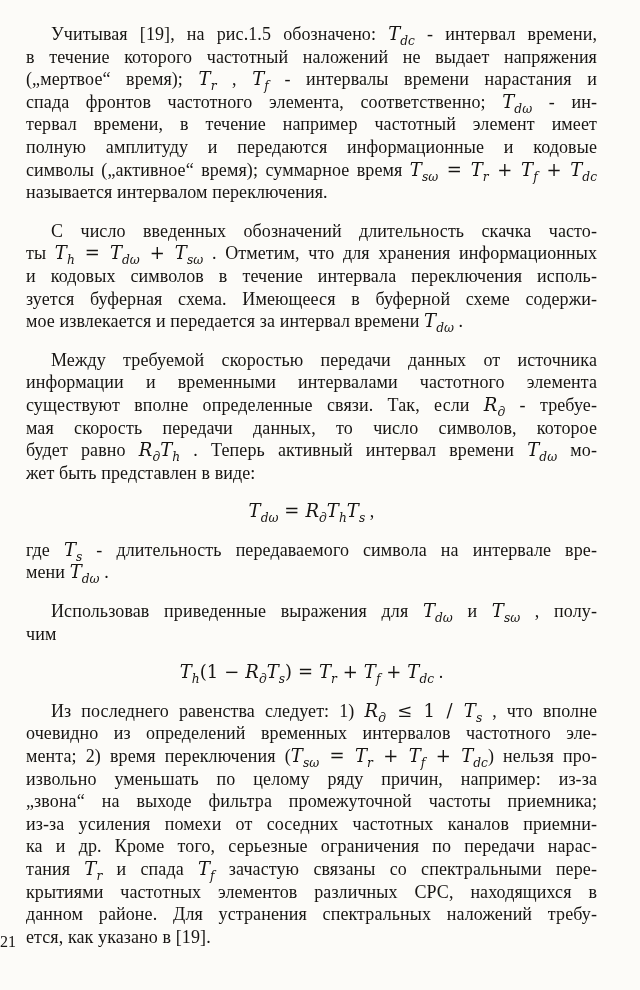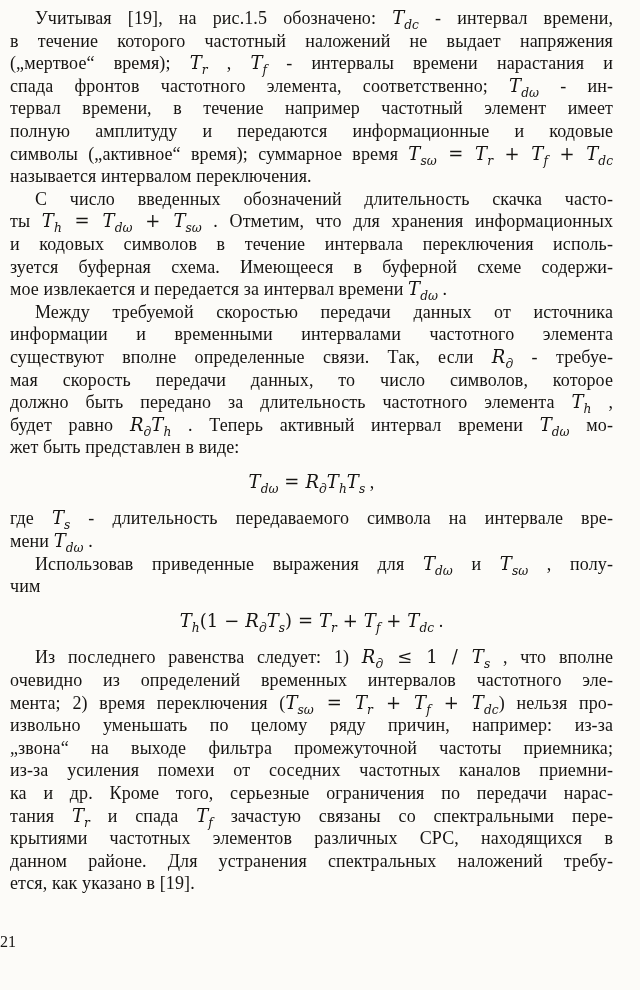--- a/index.html
+++ b/index.html
@@ -16,21 +16,21 @@
     color: var(--ink, #161412);
   }
   .text-block {
     position: absolute;
     left: 10px; top: 7px;
     width: 603px;
     font-size: 18px;
     line-height: 22.6px;
     letter-spacing: 0.1px;
   }
-  .para { margin: 0; }
+  .para { margin: 16px; }
   .line {
     text-align: justify;
     text-align-last: justify;
     text-justify: inter-word;
   }
   .line.last { text-align-last: left; }
   .para.indent .line:first-child { text-indent: 25px; }
   .equation {
     text-align: left;
     text-align-last: center;
@@ -74,21 +74,20 @@
         <div class="line">ты <span class="math"><span class="mi">T</span><sub>h</sub> <span class="mo">=</span> <span class="mi">T</span><sub>dω</sub> <span class="mo">+</span> <span class="mi">T</span><sub>sω</sub></span> . Отметим, что для хранения информационных</div>
         <div class="line">и кодовых символов в течение интервала переключения исполь-</div>
         <div class="line">зуется буферная схема. Имеющееся в буферной схеме содержи-</div>
         <div class="line last">мое извлекается и передается за интервал времени <span class="math"><span class="mi">T</span><sub>dω</sub></span> .</div>
       </div>
       <div class="para indent">
         <div class="line">Между требуемой скоростью передачи данных от источника</div>
         <div class="line">информации и временными интервалами частотного элемента</div>
         <div class="line">существуют вполне определенные связи. Так, если <span class="math"><span class="mi">R</span><sub>д</sub></span> - требуе-</div>
         <div class="line">мая скорость передачи данных, то число символов, которое</div>
-        <div class="line">должно быть передано за длительность частотного элемента <span class="math"><span class="mi">T</span><sub>h</sub></span> ,</div>
         <div class="line">будет равно <span class="math"><span class="mi">R</span><sub>д</sub><span class="mi">T</span><sub>h</sub></span> . Теперь активный интервал времени <span class="math"><span class="mi">T</span><sub>dω</sub></span> мо-</div>
         <div class="line last">жет быть представлен в виде:</div>
       </div>
       <div class="equation"><span class="math"><span class="mi">T</span><sub>dω</sub> <span class="mo">=</span> <span class="mi">R</span><sub>д</sub><span class="mi">T</span><sub>h</sub><span class="mi">T</span><sub>s</sub></span> ,</div>
       <div class="para">
         <div class="line">где <span class="math"><span class="mi">T</span><sub>s</sub></span> - длительность передаваемого символа на интервале вре-</div>
         <div class="line last">мени <span class="math"><span class="mi">T</span><sub>dω</sub></span> .</div>
       </div>
       <div class="para indent">
         <div class="line">Использовав приведенные выражения для <span class="math"><span class="mi">T</span><sub>dω</sub></span> и <span class="math"><span class="mi">T</span><sub>sω</sub></span> , полу-</div>

